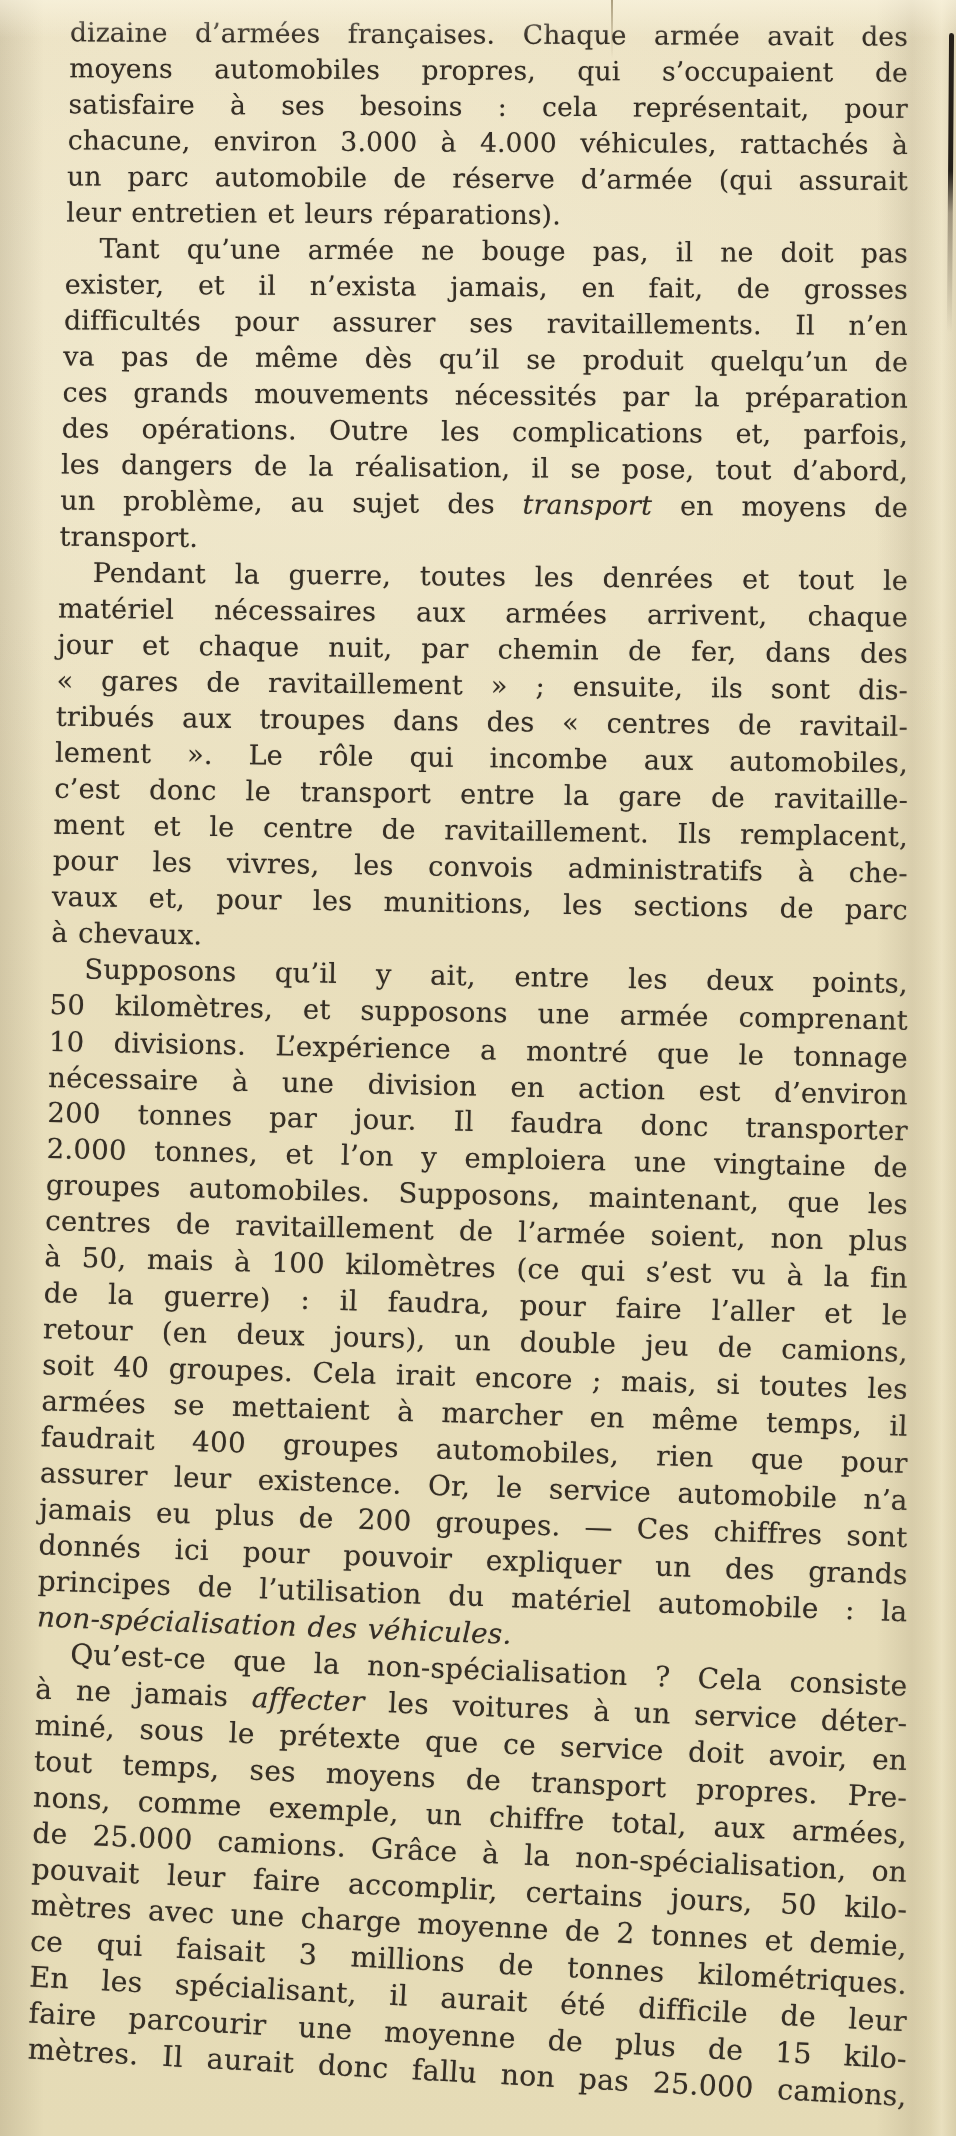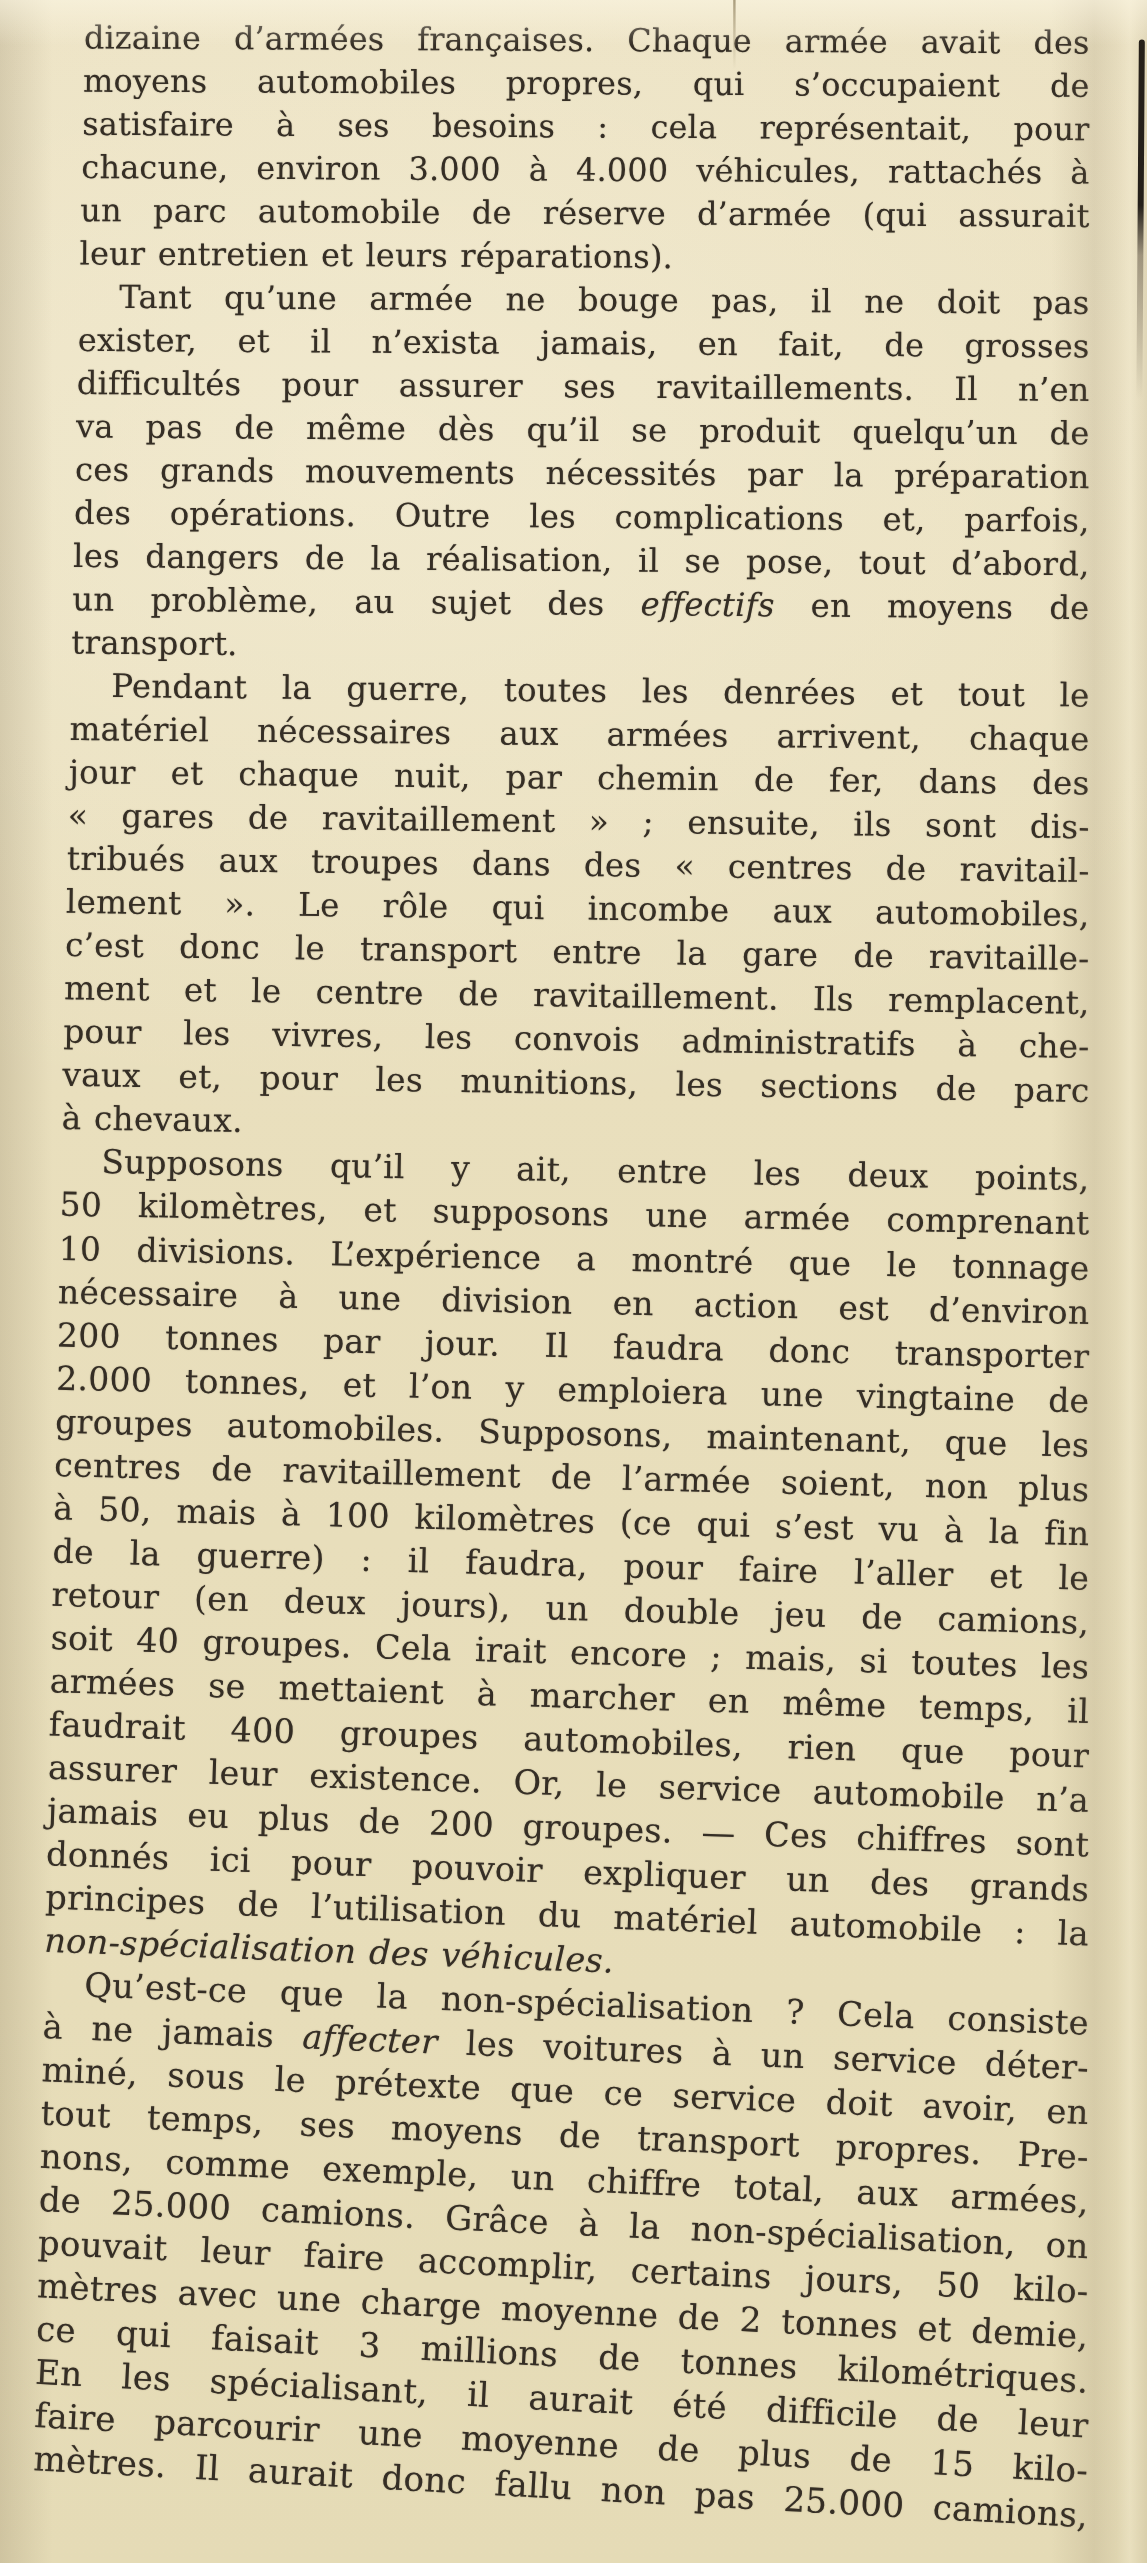--- a/index.html
+++ b/index.html
@@ -83,21 +83,21 @@
         <div class="line endline" style="padding-left: 66.3px; font-size: 26.68px; transform: rotate(0.336deg);">leur entretien et leurs réparations).</div>
       </div>
       <div class="paragraph">
         <div class="line" style="padding-left: 99.5px; font-size: 26.71px; transform: rotate(0.35deg);">Tant qu’une armée ne bouge pas, il ne doit pas</div>
         <div class="line" style="padding-left: 64.8px; font-size: 26.75px; transform: rotate(0.366deg);">exister, et il n’exista jamais, en fait, de grosses</div>
         <div class="line" style="padding-left: 64px; font-size: 26.79px; transform: rotate(0.384deg);">difficultés pour assurer ses ravitaillements. Il n’en</div>
         <div class="line" style="padding-left: 63.3px; font-size: 26.82px; transform: rotate(0.404deg);">va pas de même dès qu’il se produit quelqu’un de</div>
         <div class="line" style="padding-left: 62.5px; font-size: 26.86px; transform: rotate(0.426deg);">ces grands mouvements nécessités par la préparation</div>
         <div class="line" style="padding-left: 61.8px; font-size: 26.89px; transform: rotate(0.45deg);">des opérations. Outre les complications et, parfois,</div>
         <div class="line" style="padding-left: 61px; font-size: 26.93px; transform: rotate(0.475deg);">les dangers de la réalisation, il se pose, tout d’abord,</div>
-        <div class="line" style="padding-left: 60.3px; font-size: 26.96px; transform: rotate(0.502deg);"><span>un problème, au sujet des </span><i>effectifs</i><span> en moyens de</span></div>
+        <div class="line" style="padding-left: 60.3px; font-size: 26.96px; transform: rotate(0.502deg);"><span>un problème, au sujet des </span><i>transport</i><span> en moyens de</span></div>
         <div class="line endline" style="padding-left: 59.5px; font-size: 27px; transform: rotate(0.531deg);">transport.</div>
       </div>
       <div class="paragraph">
         <div class="line" style="padding-left: 92.8px; font-size: 27.04px; transform: rotate(0.561deg);">Pendant la guerre, toutes les denrées et tout le</div>
         <div class="line" style="padding-left: 58px; font-size: 27.07px; transform: rotate(0.594deg);">matériel nécessaires aux armées arrivent, chaque</div>
         <div class="line" style="padding-left: 57.3px; font-size: 27.11px; transform: rotate(0.628deg);">jour et chaque nuit, par chemin de fer, dans des</div>
         <div class="line" style="padding-left: 56.5px; font-size: 27.14px; transform: rotate(0.663deg);">« gares de ravitaillement » ; ensuite, ils sont dis-</div>
         <div class="line" style="padding-left: 55.8px; font-size: 27.18px; transform: rotate(0.7deg);">tribués aux troupes dans des « centres de ravitail-</div>
         <div class="line" style="padding-left: 55px; font-size: 27.21px; transform: rotate(0.739deg);">lement ». Le rôle qui incombe aux automobiles,</div>
         <div class="line" style="padding-left: 54.3px; font-size: 27.25px; transform: rotate(0.779deg);">c’est donc le transport entre la gare de ravitaille-</div>

